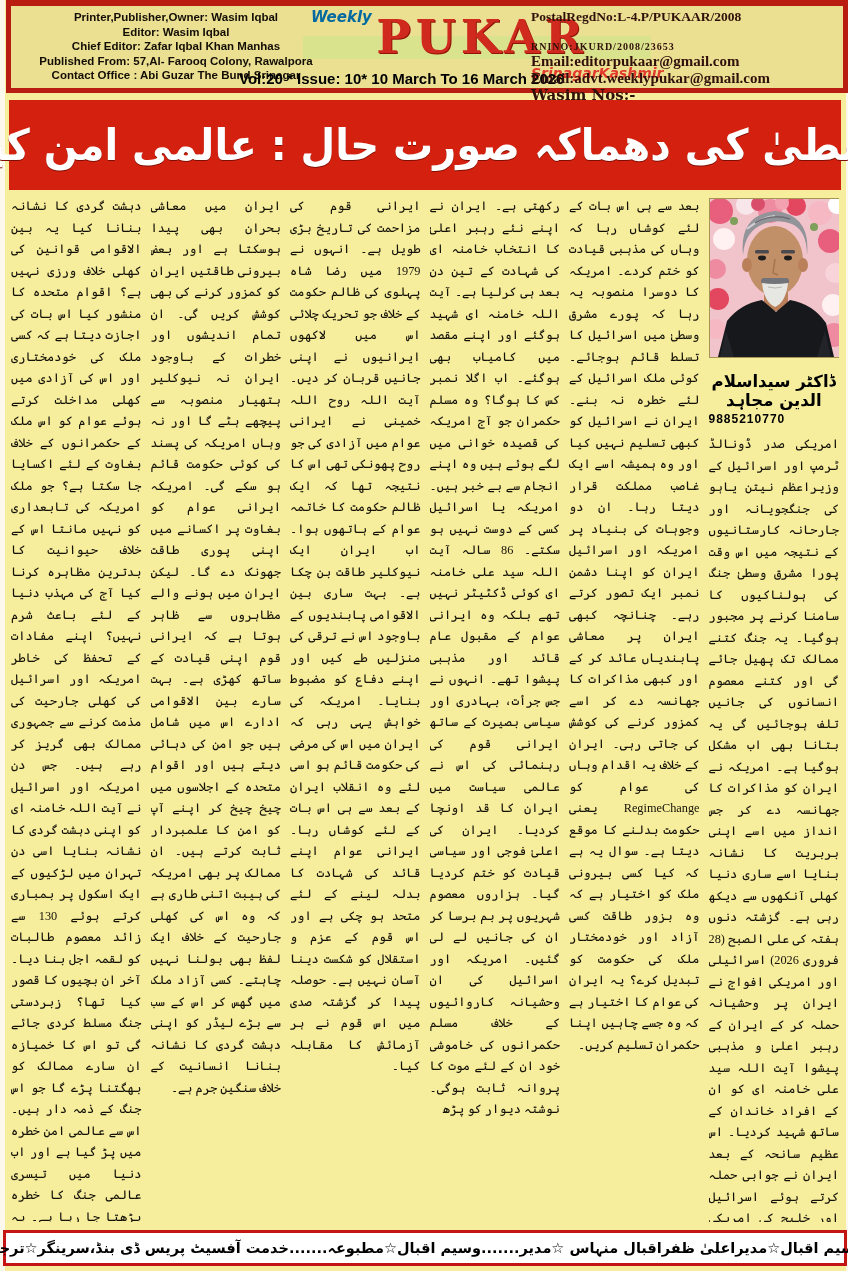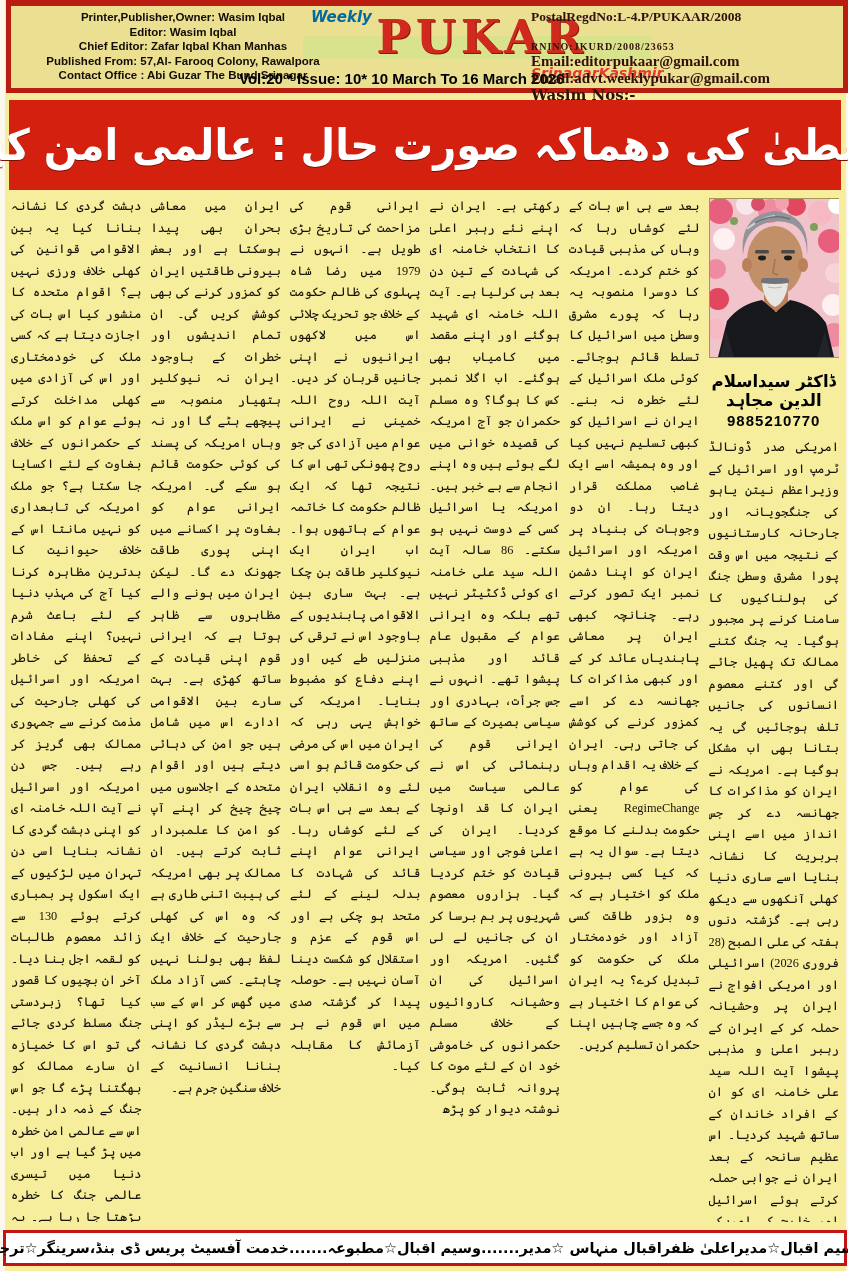--- a/index.html
+++ b/index.html
@@ -14,21 +14,21 @@
     background:#f6ed9d;
   }
   
   .masthead{
     position:absolute;left:1px;top:0;width:832px;height:82px;
     background:#ebdf92;
     border:5px solid #b91d12;
     border-top-width:6px;
   }
   .mast-left{
-    position:absolute;left:7px;top:4px;width:330px;
+    position:absolute;left:0;top:4px;width:330px;
     color:#120d05;font-weight:bold;font-size:11.5px;line-height:14.5px;
     text-align:center;
   }
   .mast-left div{white-space:nowrap;}
   .weekly-label{
     position:absolute;left:300px;top:2px;
     color:#0369a1;font-size:15px;font-weight:bold;font-style:italic;
     font-family:"DejaVu Sans",sans-serif;
   }
   .logo-band{
@@ -91,21 +91,21 @@
     width:131px;height:158px;margin:6px auto 0 auto;
     border:1px solid #a59552;display:block;
   }
   .byline{
     direction:rtl;text-align:center;
     font-family:"DejaVu Sans",sans-serif;
     font-size:16.5px;font-weight:bold;color:#000;
     margin-top:14px;
   }
   .phone{
-    text-align:center;font-size:15px;font-weight:bold;color:#000;
+    text-align:left;font-size:12px;font-weight:bold;color:#000;
     font-family:"Liberation Sans",sans-serif;letter-spacing:1px;
     margin:2px 0 4px 0;
   }
   
   .imprint-bar{
     position:absolute;left:-2px;bottom:5px;width:838px;height:30px;
     background:#ffffff;border:3px solid #c41414;
     display:flex;align-items:center;justify-content:center;
   }
   .imprint-text{

